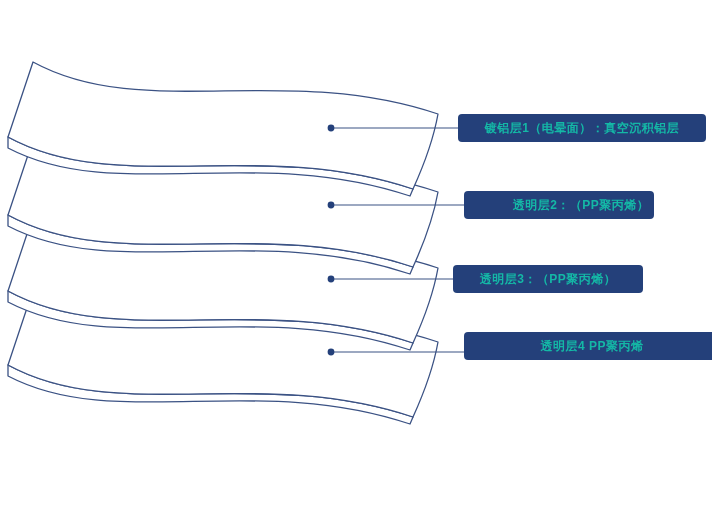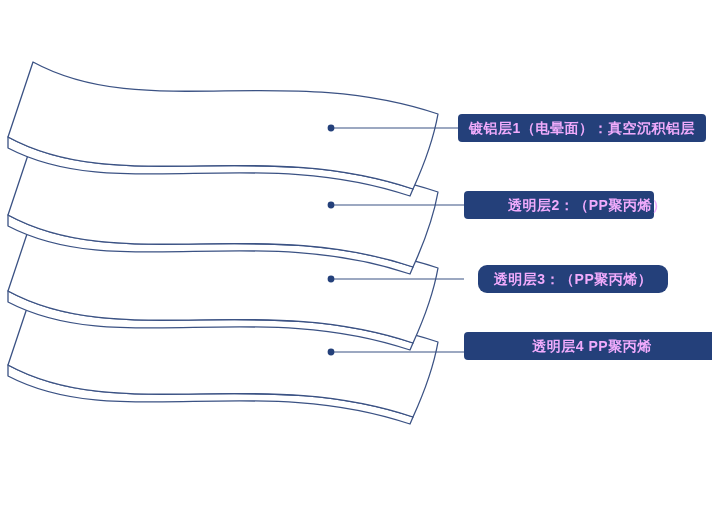--- a/index.html
+++ b/index.html
@@ -27,31 +27,31 @@
   .leader{
     stroke:var(--stroke);
     stroke-width:1.1;
   }
   .dot{fill:var(--accent);stroke:none;}
   .label{
     position:absolute;
     height:28px;
     line-height:28px;
     background:var(--accent);
-    color:#f0abfc;
-    font-size:14px;
+    color:#14b8a6;
+    font-size:12px;
     font-weight:bold;
     text-align:center;
     border-radius:4px;
     white-space:nowrap;
     letter-spacing:0.5px;
   }
   .label-1{left:458px;top:114px;width:248px;}
   .label-2{left:464px;top:191px;width:190px;padding-left:44px;}
-  .label-3{left:478px;top:265px;width:190px;border-radius:9px;}
+  .label-3{left:453px;top:265px;width:190px;}
   .label-4{left:464px;top:332px;width:256px;}
 </style>
 </head>
 <body>
 
 <div class="canvas">
 
   <svg width="712" height="505" viewBox="0 0 712 505">
     <defs>
       <g id="sheet">

